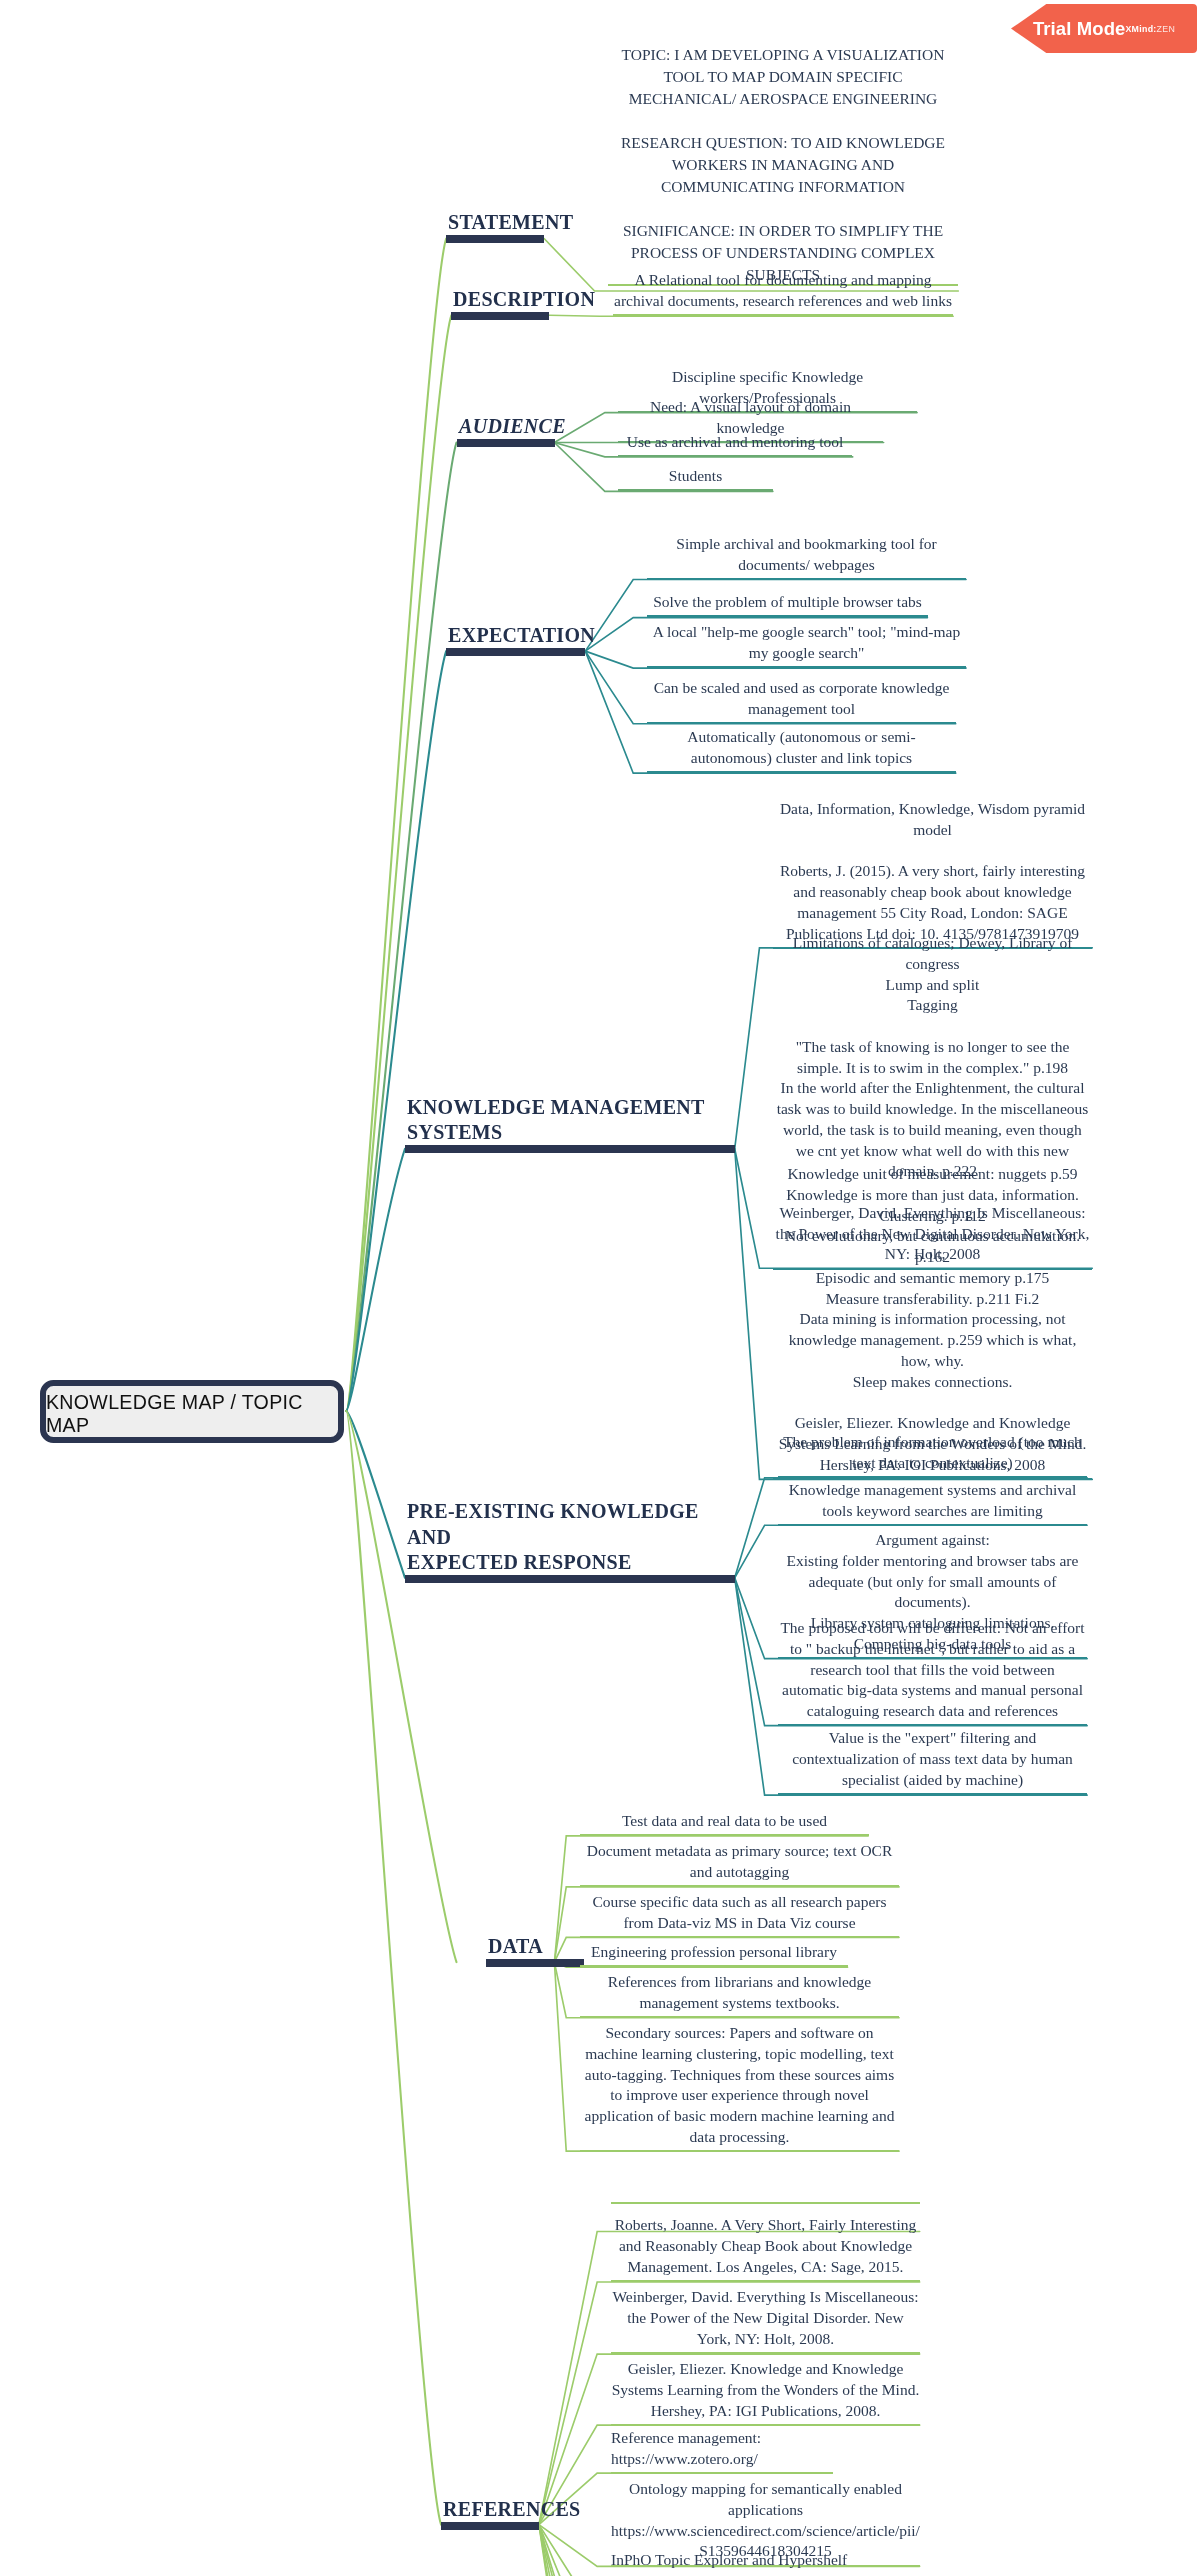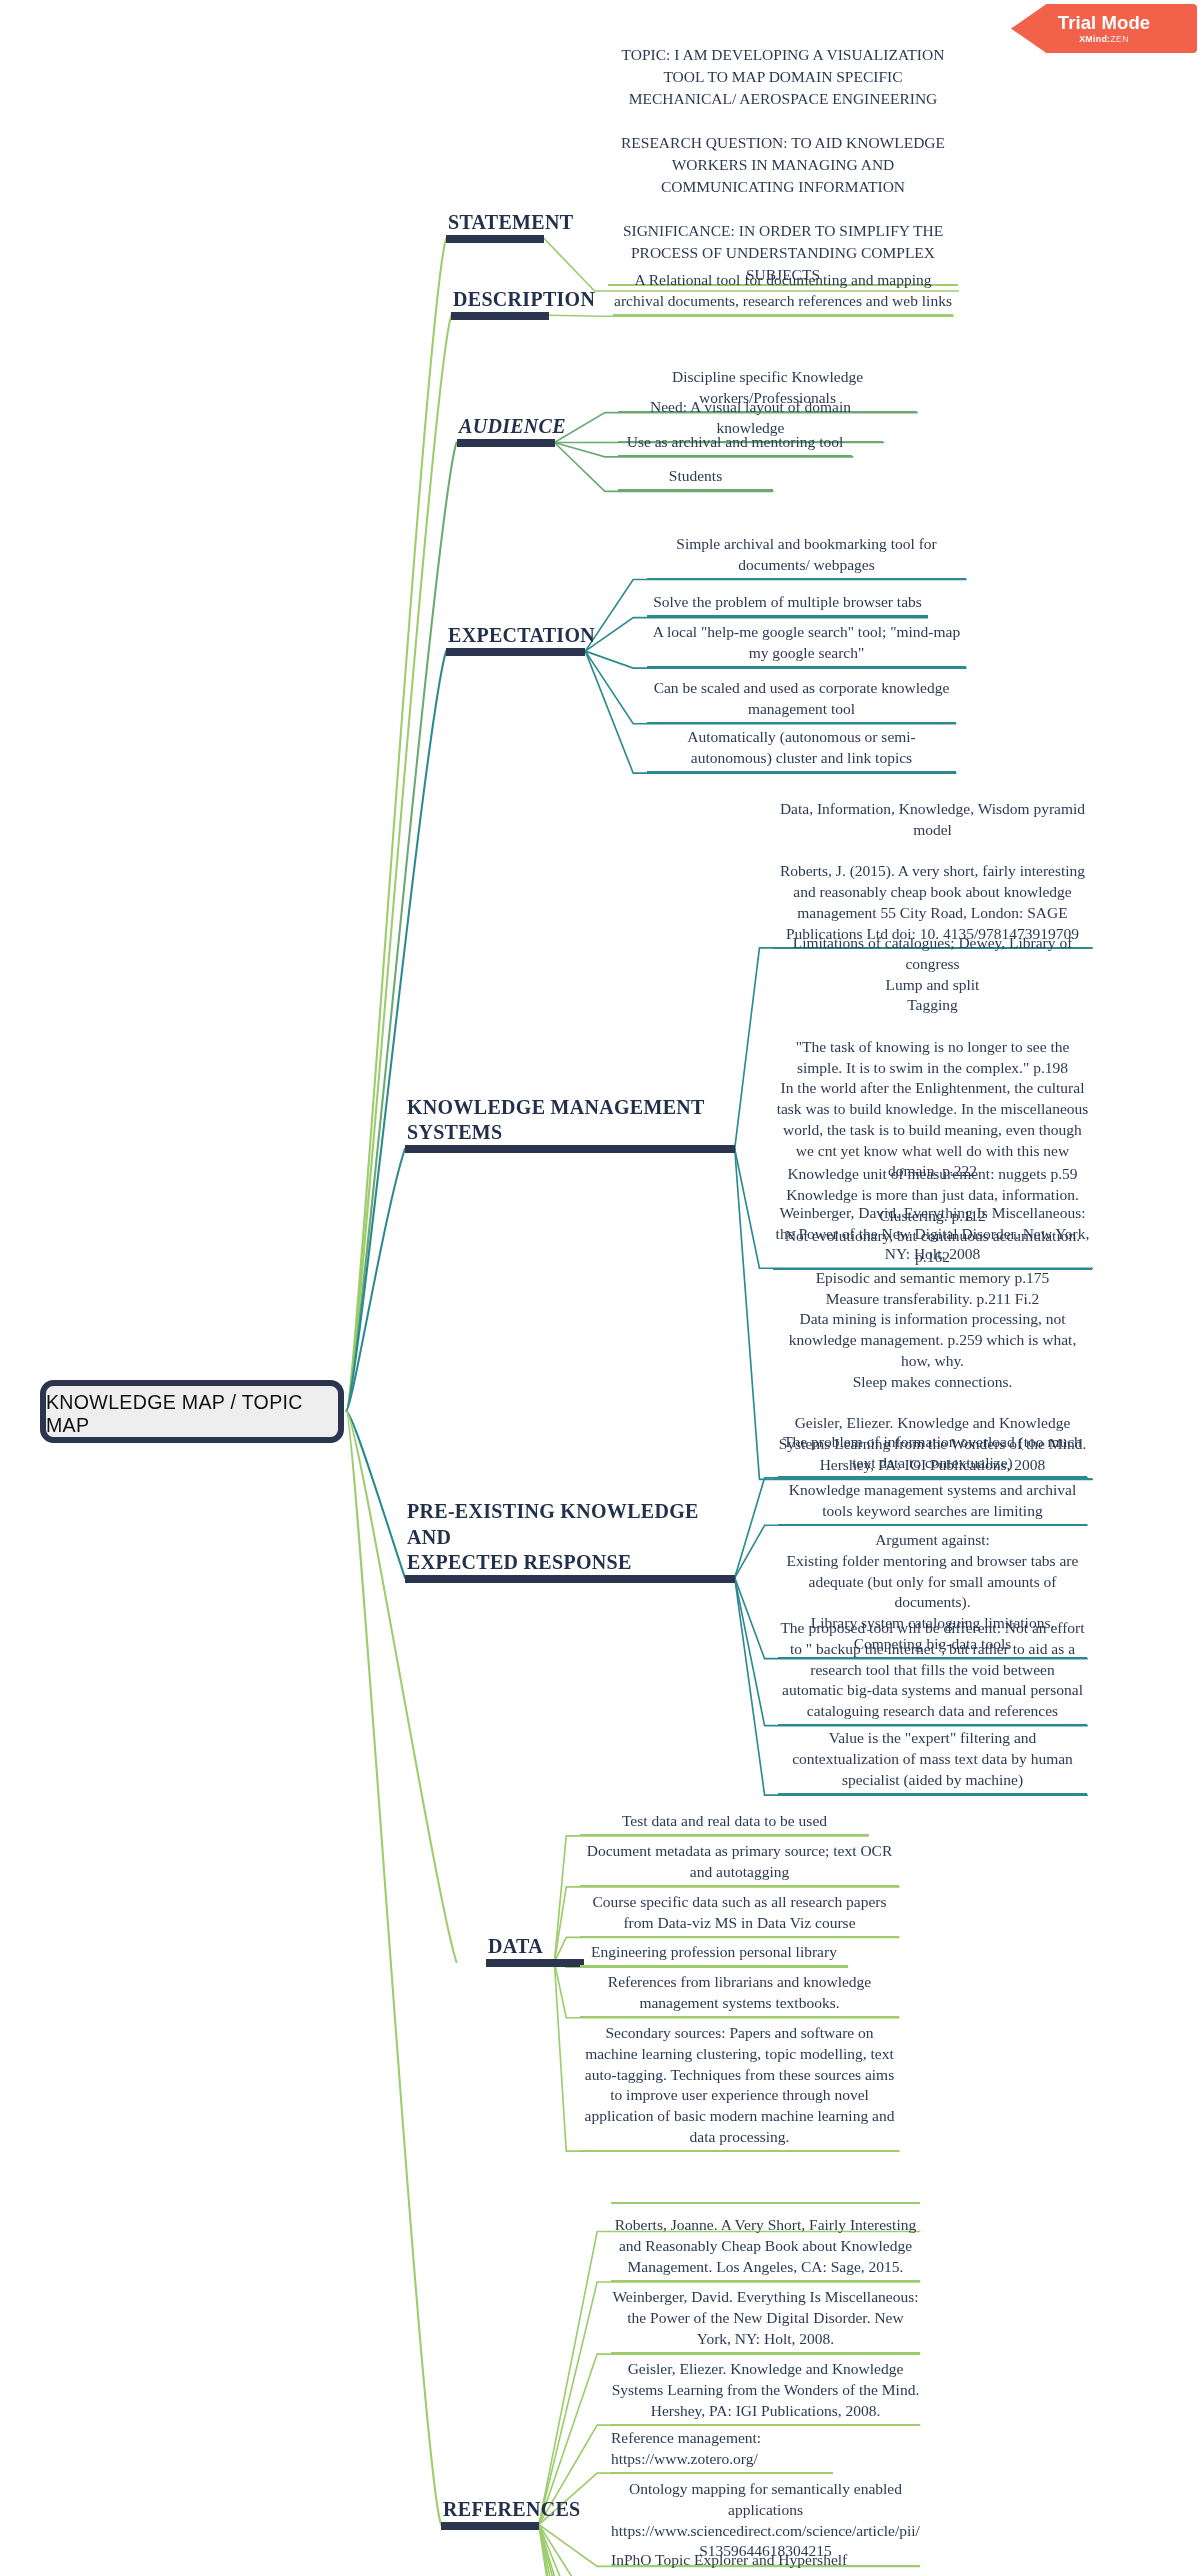--- a/index.html
+++ b/index.html
@@ -12,21 +12,21 @@
   #canvas{position:absolute;inset:0;}
   #wires{position:absolute;left:0;top:0;width:1201px;height:2981px;pointer-events:none;}
 
   
   .trial-badge{
     position:absolute; top:4.1px; left:1011px;
     width:186px; height:49px;
     background:#f2624b; color:#fff;
     border-radius:0 4.1px 4.1px 0;
     clip-path:polygon(19% 0, 100% 0, 100% 100%, 19% 100%, 0 50%);
-    display:flex; flex-direction:column;
+    display:flex; flex-direction:row;
     align-items:center; justify-content:center;
     font-family:"Liberation Sans", sans-serif;
   }
   .trial-badge .t1{font-size:18.5px;font-weight:bold;line-height:1.05;letter-spacing:0.1px;}
   .trial-badge .t2{font-size:8.8px;font-weight:bold;letter-spacing:0.3px;margin-top:1px;}
   .trial-badge .t2 .zen{font-weight:normal;opacity:.85;}
 
   
   .root-node{
     position:absolute; left:40px; top:1380px;

